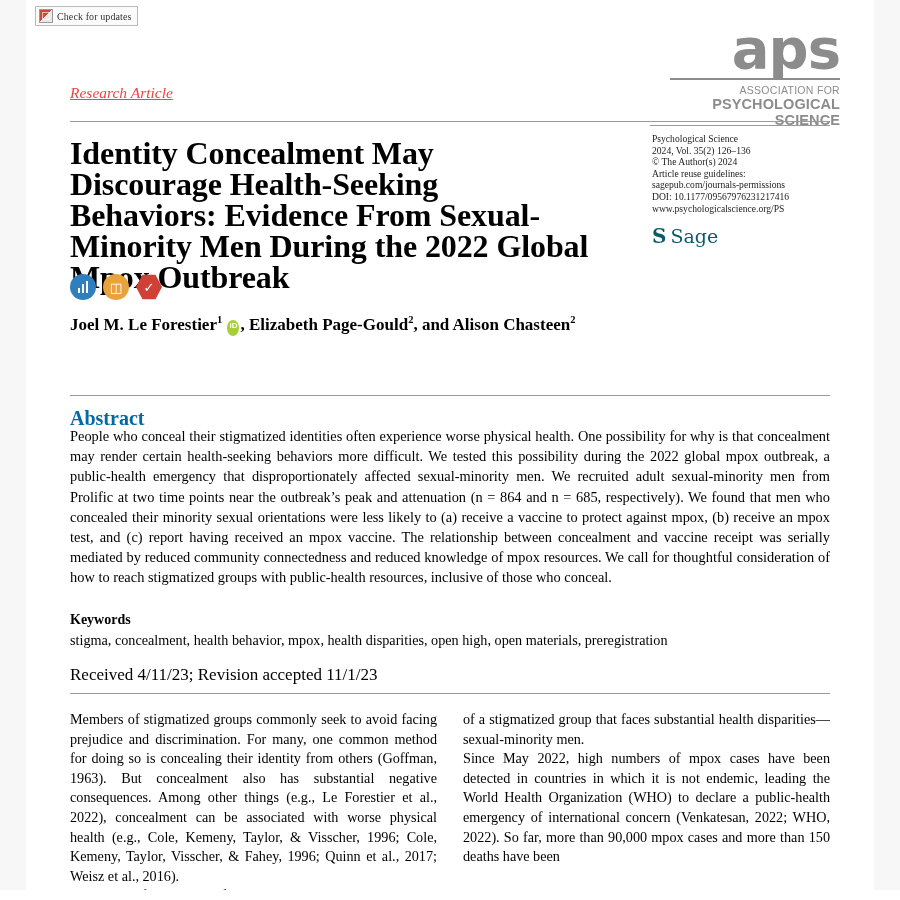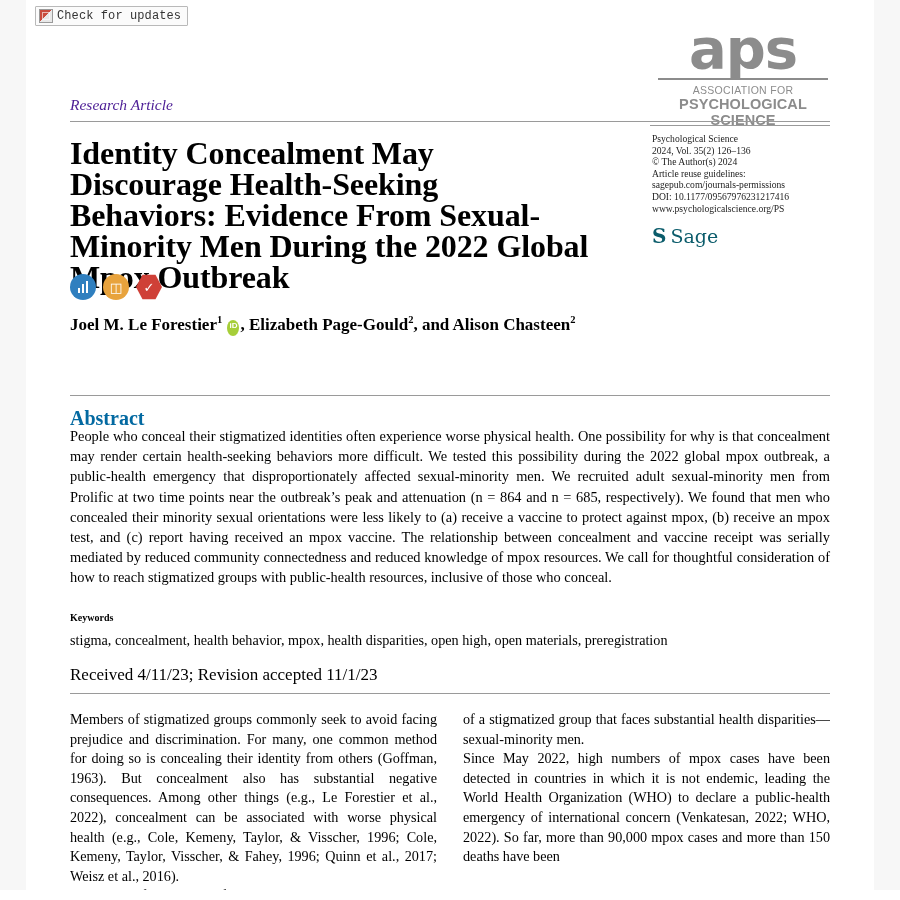--- a/index.html
+++ b/index.html
@@ -36,33 +36,33 @@
     border: 1px solid #9a9a9a;
     position: relative;
   }
   .crossmark .cm-icon::after {
     content: "";
     position: absolute;
     left: 2px; top: 2px; right: 2px; bottom: 2px;
     border: 1px solid rgba(255,255,255,.6);
   }
   .crossmark .cm-text {
-    font-family: Liberation Mono, monospace;
-    font-size: 12px;
+    font-family: Liberation Serif, serif;
+    font-size: 10px;
     color: #333;
     letter-spacing: .1px;
   }
 
   
   .aps-logo {
     position: absolute;
-    right: 72px;
+    right: 60px;
     top: 26px;
     width: 170px;
-    text-align: center;
+    text-align: right;
   }
   .aps-word {
     font-family: "DejaVu Sans", sans-serif;
     font-size: 56px;
     line-height: 46px;
     font-weight: 600;
     color: #8c8c8c;
     letter-spacing: -1px;
   }
   .aps-rule {
@@ -81,24 +81,25 @@
     font-size: 14.5px;
     font-weight: 600;
     color: #8c8c8c;
     letter-spacing: .1px;
   }
 
   
   .article-type {
     position: absolute;
     left: 70px;
-    top: 96px;
+    top: 84px;
     font-style: italic;
     font-size: 15.5px;
-    color: #4c1d95;
+    color: #ef4444;
+    text-decoration: underline;
   }
   .top-rule {
     position: absolute;
     left: 70px;
     top: 121px;
     width: 760px;
     height: 1px;
     background: #9a9a9a;
   }
 
@@ -233,21 +234,21 @@
   .abs-head {
     position: absolute; left: 70px; top: 407px;
     font-weight: bold; font-size: 20px; color: #0369a1;
   }
   .abs-body {
     position: absolute; left: 70px; top: 426px; width: 760px;
     font-size: 14.4px; line-height: 20.2px; text-align: justify; color: #000;
   }
   .kw-head {
     position: absolute; left: 70px; top: 612px;
-    font-weight: bold; font-size: 10px; color: #000;
+    font-weight: bold; font-size: 14px; color: #000;
   }
   .kw-body {
     position: absolute; left: 70px; top: 631px; width: 760px;
     font-size: 14.2px; line-height: 19px; color: #000;
   }
   .received {
     position: absolute; left: 70px; top: 665px; width: 500px;
     font-size: 17px; color: #000;
   }
   .rule-abs-bot {

